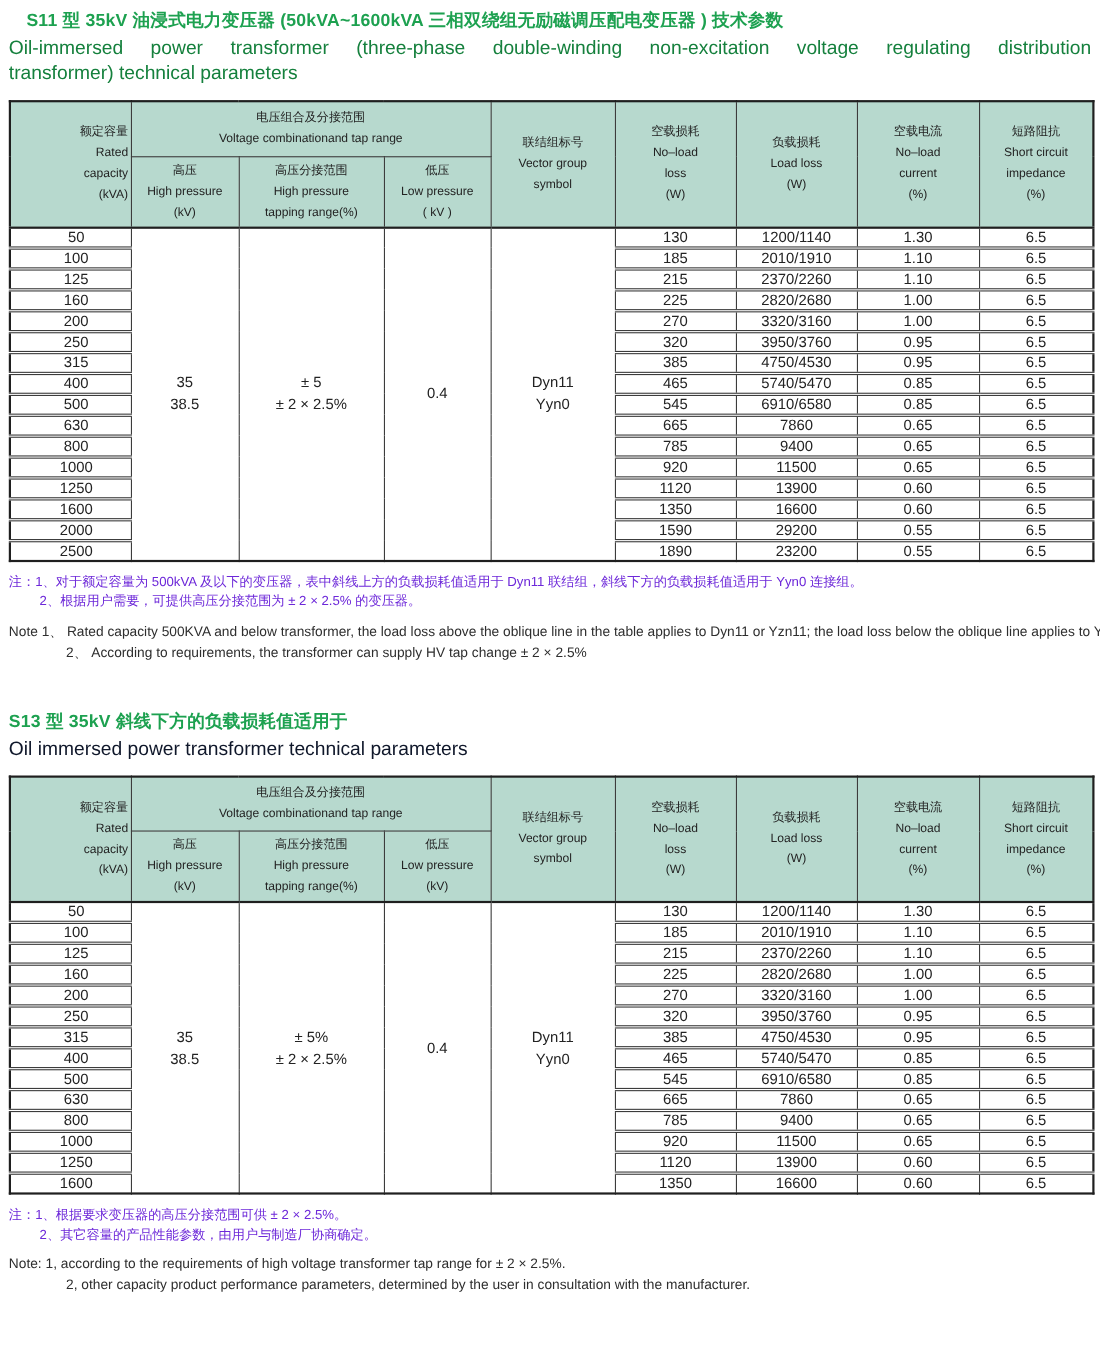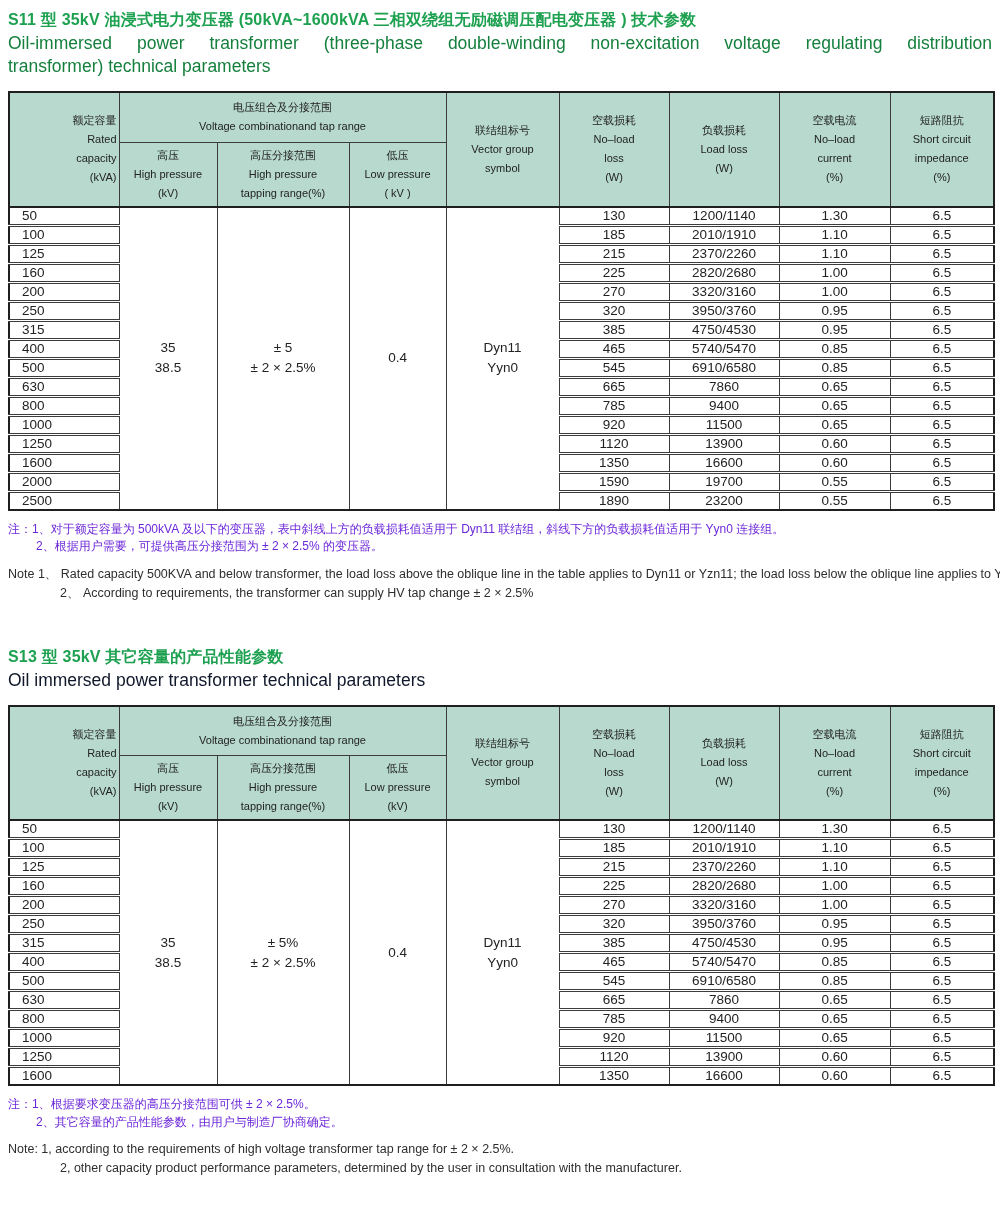--- a/index.html
+++ b/index.html
@@ -20,41 +20,41 @@
     border: 2px solid #1f1f1f;
   }
   th, td { border: 1px solid #3c3c3c; font-weight: normal; }
   thead th { font-size: 11px; line-height: 19px; padding: 3px 2px; text-align: center; vertical-align: middle; }
   thead th.cap { text-align: right; padding-left: 12px; }
   thead th.group-h { height: 50px; }
   tr.sub th { height: 62px; margin-top: 16px; }
   .lines span { display: block; }
 
   tbody td { text-align: center; font-size: 13.5px; height: 17px; line-height: 16px; padding: 0 2px; border-bottom: 3px double #3c3c3c; vertical-align: middle; }
-  tbody td.cap { text-align: left; padding-left: 12px; }
+  tbody td.cap { text-align: center; padding-left: 12px; }
   tbody tr:first-child td { border-top: 2px solid #1f1f1f; }
   tbody tr:last-child td { border-bottom: 1px solid #1f1f1f; }
   tbody td.merged { border-bottom: 1px solid #1f1f1f; }
   td.merged div { line-height: 20px; }
   table.t2 tbody td { height: 18px; }
 
   .notes { margin-top: 10px; }
   .notes .zh { font-size: 12px; line-height: 17.5px; color: #6d28d9; }
   .notes .en { font-size: 12.5px; line-height: 19px; margin-top: 9px; color: #2e2e2e; }
   .ind-zh { padding-left: 28px; }
   .ind-en { padding-left: 52px; }
   .nowrap { white-space: nowrap; }
 
   .section2 { margin-top: 42px; }
 </style>
 </head>
 <body>
 
 <div class="section1">
-  <div class="sec-title-zh accent" style="color: rgb(29, 161, 80);">S11 型 35kV 油浸式电力变压器 (50kVA~1600kVA 三相双绕组无励磁调压配电变压器 ) 技术参数</div>
+  <div class="sec-title-zh accent" style="color: rgb(29, 161, 80); margin-left: 16px;">S11 型 35kV 油浸式电力变压器 (50kVA~1600kVA 三相双绕组无励磁调压配电变压器 ) 技术参数</div>
   <div class="sec-title-en accent" style="color: #15803d;">
     <div class="just">Oil-immersed power transformer (three-phase double-winding non-excitation voltage regulating distribution</div>
     <div>transformer) technical parameters</div>
   </div>
 
   <table class="t1">
     <colgroup>
       <col style="width:110px">
         <col style="width:98px">
         <col style="width:132px">
@@ -234,21 +234,21 @@
         <tr>
           <td class="cap">1600</td>
           <td>1350</td>
           <td>16600</td>
           <td>0.60</td>
           <td>6.5</td>
         </tr>
         <tr>
           <td class="cap">2000</td>
           <td>1590</td>
-          <td>19700</td>
+          <td>29200</td>
           <td>0.55</td>
           <td>6.5</td>
         </tr>
         <tr>
           <td class="cap">2500</td>
           <td>1890</td>
           <td>23200</td>
           <td>0.55</td>
           <td>6.5</td>
         </tr>
@@ -261,21 +261,21 @@
       <div class="ind-zh">2、根据用户需要，可提供高压分接范围为 ± 2 × 2.5% 的变压器。</div>
     </div>
     <div class="en">
       <div class="nowrap">Note 1、 Rated capacity 500KVA and below transformer, the load loss above the oblique line in the table applies to Dyn11 or Yzn11; the load loss below the oblique line applies to Yyn0.</div>
       <div class="ind-en">2、 According to requirements, the transformer can supply HV tap change ± 2 × 2.5%</div>
     </div>
   </div>
 </div>
 
 <div class="section2">
-  <div class="sec-title-zh accent" style="color: rgb(29, 161, 80);">S13 型 35kV 其它容量的产品性能参数</div>
+  <div class="sec-title-zh accent" style="color: rgb(29, 161, 80);">S13 型 35kV 斜线下方的负载损耗值适用于</div>
   <div class="sec-title-en accent" style="color: #0f172a;">
     <div>Oil immersed power transformer technical parameters</div>
   </div>
 
   <table class="t2">
     <colgroup>
       <col style="width:110px">
         <col style="width:98px">
         <col style="width:132px">
         <col style="width:97px">

